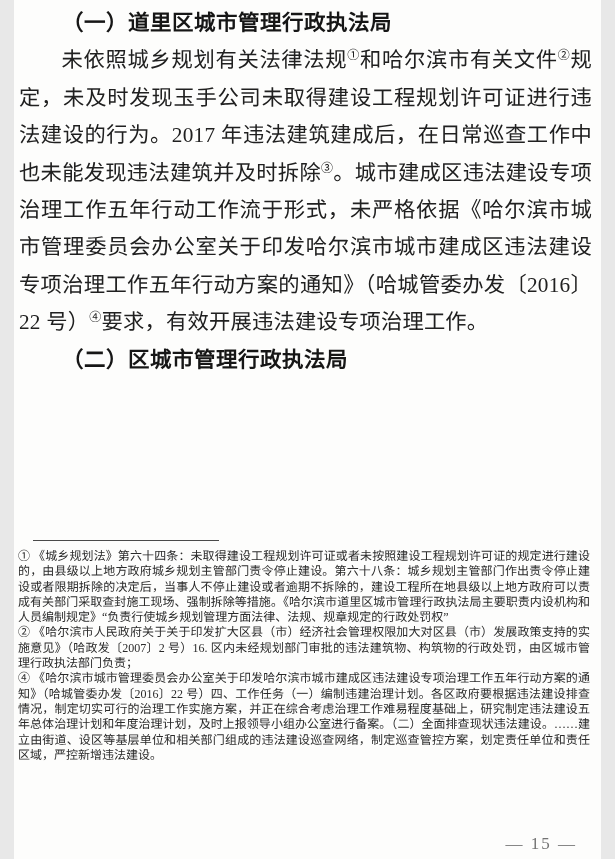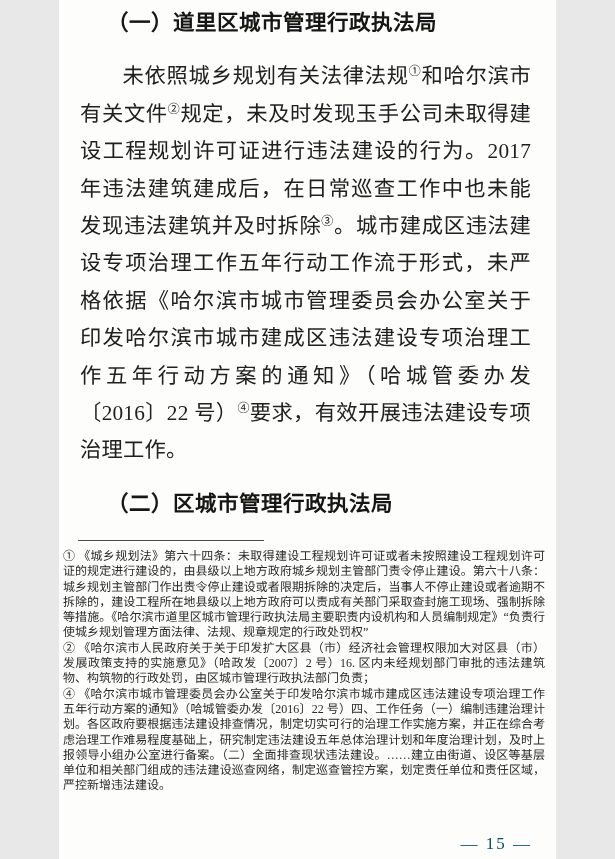--- a/index.html
+++ b/index.html
@@ -1,19 +1,19 @@
 <!DOCTYPE html>
 <html lang="zh-CN"><head>
 <meta charset="utf-8">
 <style>
   html, body { margin: 0; padding: 0; }
   body { background: #e8e8e8; }
   .page {
     position: relative;
-    width: 497px;
+    width: 587px;
     height: 859px;
     margin: 0 auto;
     background: #fdfdfc;
     overflow: hidden;
     font-family: "Liberation Serif", "DejaVu Serif", serif;
     color: #1c1c1c;
   }
   .body-area {
     position: absolute;
     top: 5px;
@@ -23,21 +23,21 @@
   .sec-heading {
     margin: 0;
     font-size: 21.5px;
     font-weight: bold;
     line-height: 37.4px;
     text-indent: 2em;
     letter-spacing: 0.5px;
     color: #161616;
   }
   .body-para {
-    margin: 16px;
+    margin: 0;
     font-size: 21.3px;
     line-height: 37.4px;
     text-indent: 2em;
     text-align: justify;
     text-justify: inter-ideograph;
     letter-spacing: 0.2px;
     color: #202020;
     font-family: Liberation Serif, serif;
   }
   .body-para sup, .sec-heading sup {
@@ -65,21 +65,21 @@
     text-justify: inter-ideograph;
     color: #2a2a2a;
   }
   .fn-marker { margin-right: 3px; }
   .page-number {
     position: absolute;
     top: 834px;
     right: 24px;
     font-size: 17px;
     letter-spacing: 2px;
-    color: #0c4a6e;
+    color: #737373;
   }
 </style>
 </head>
 <body>
 
 <div class="page">
 
   <div class="body-area">
     <h2 class="sec-heading">（一）道里区城市管理行政执法局</h2>
     <p class="body-para">未依照城乡规划有关法律法规<sup>①</sup>和哈尔滨市有关文件<sup>②</sup>规定，未及时发现玉手公司未取得建设工程规划许可证进行违法建设的行为。2017 年违法建筑建成后，在日常巡查工作中也未能发现违法建筑并及时拆除<sup>③</sup>。城市建成区违法建设专项治理工作五年行动工作流于形式，未严格依据《哈尔滨市城市管理委员会办公室关于印发哈尔滨市城市建成区违法建设专项治理工作五年行动方案的通知》（哈城管委办发〔2016〕22 号）<sup>④</sup>要求，有效开展违法建设专项治理工作。</p>

